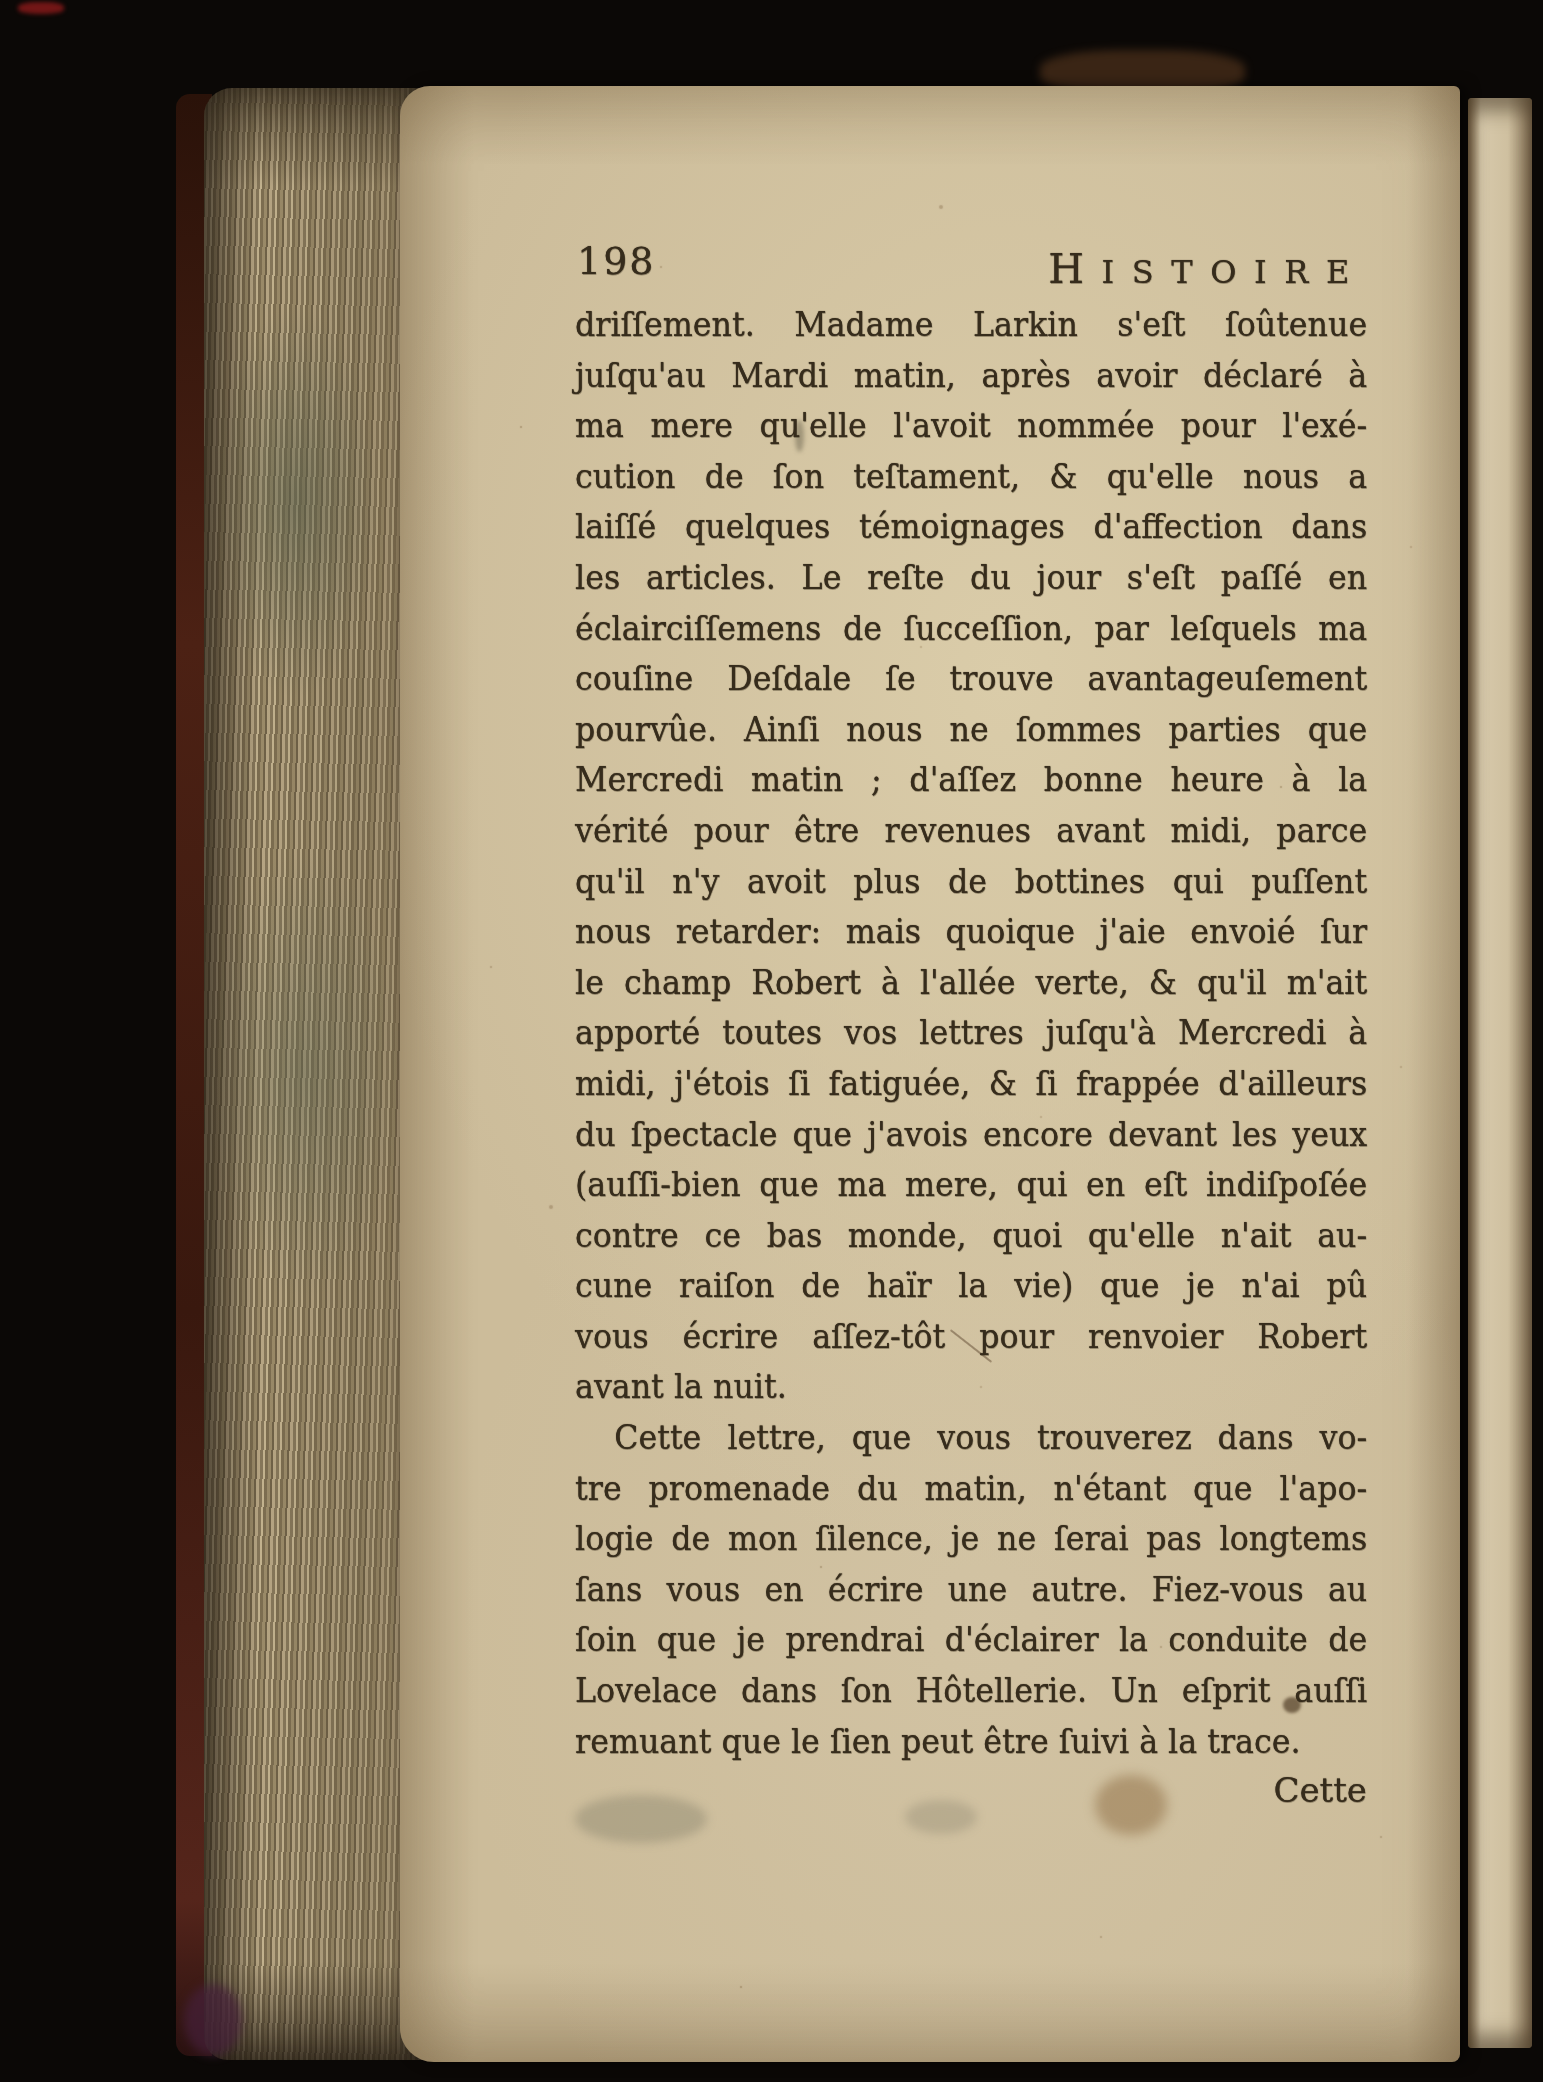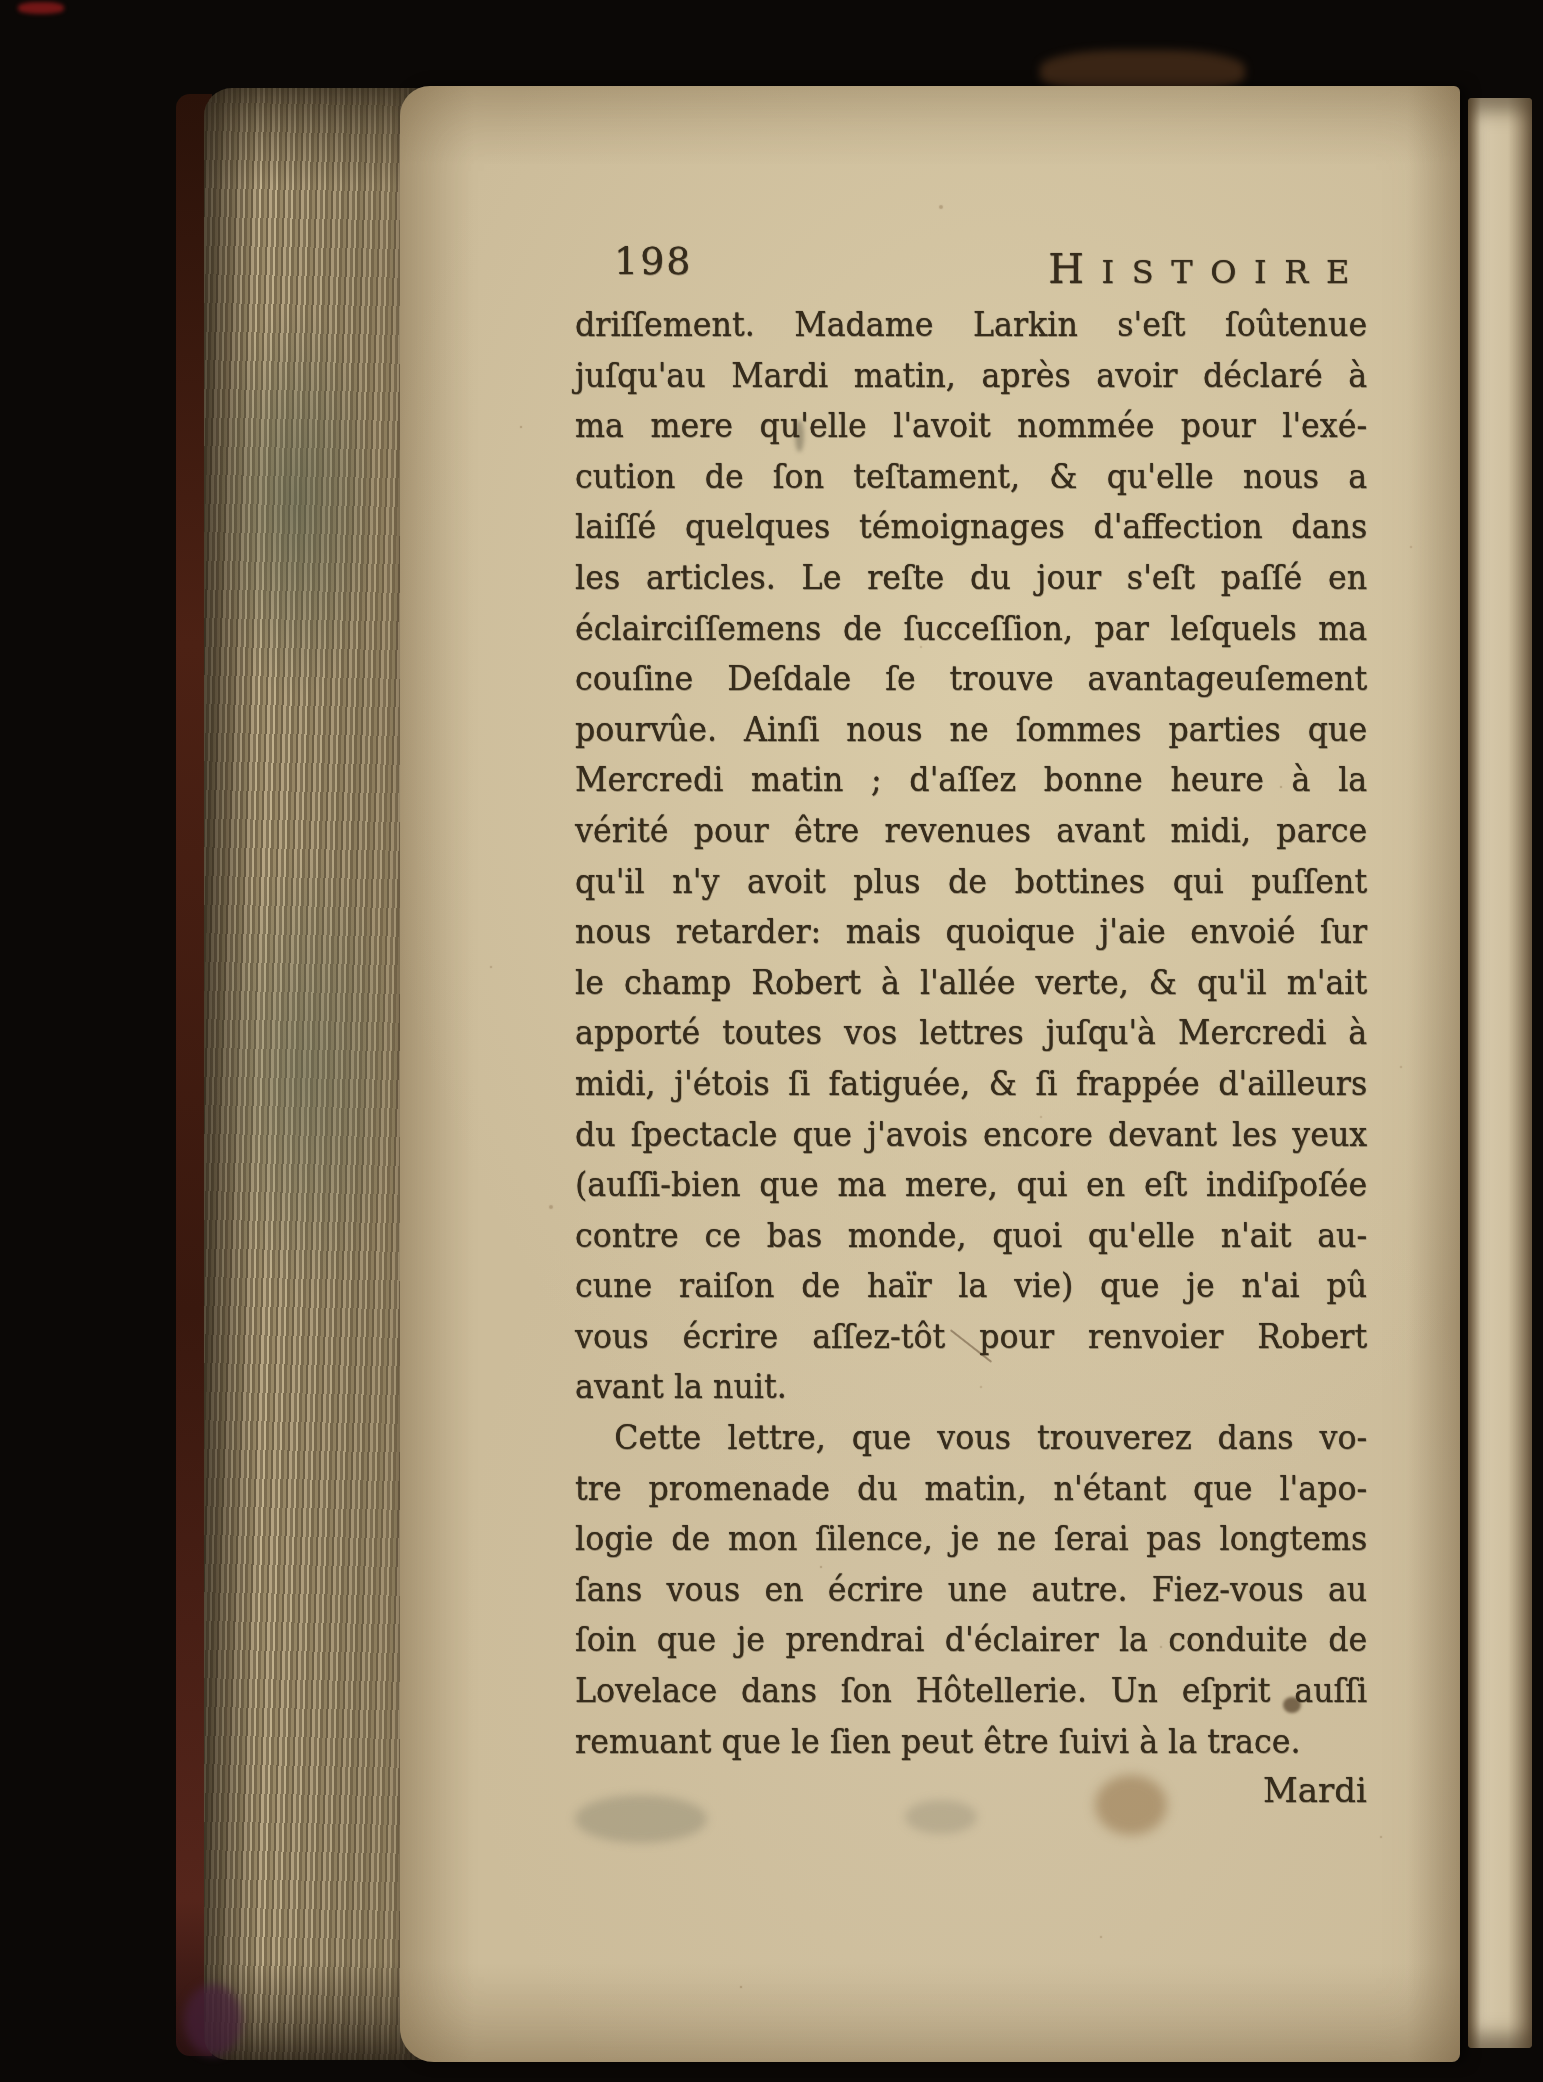--- a/index.html
+++ b/index.html
@@ -59,21 +59,21 @@
       950px 1400px 1px 0 rgba(110,80,45,.3),880px 700px 1px 0 rgba(110,80,45,.4),
       1000px 980px 1px 0 rgba(110,80,45,.3),200px 1650px 1px 1px rgba(110,80,45,.35),
       640px 1030px 1px 0 rgba(110,80,45,.3),760px 1560px 1px 0 rgba(110,80,45,.35),
       340px 1900px 1px 0 rgba(110,80,45,.4),520px 560px 1px 0 rgba(110,80,45,.3),
       90px 880px 1px 0 rgba(110,80,45,.35),1010px 460px 1px 0 rgba(110,80,45,.3),
       980px 1750px 1px 0 rgba(110,80,45,.35),580px 1300px 1px 0 rgba(110,80,45,.3);}
   
   .textblock{position:absolute;left:575px;top:237px;width:792px;height:1680px;color:var(--ink);
     text-shadow:0 0 1px rgba(45,35,20,.8),.5px .8px .6px rgba(45,35,20,.3);}
   .header-row{position:relative;height:60px;}
-  .pageno{position:absolute;left:2px;top:2px;font-size:38px;letter-spacing:2px;margin-left:37px;}
+  .pageno{position:absolute;left:2px;top:2px;font-size:38px;letter-spacing:2px;}
   .running-title{position:absolute;left:0;top:8px;width:100%;text-align:right;font-size:32px;
                  letter-spacing:.55em;}
   .running-title::first-letter{font-size:41px;}
   .body{position:absolute;left:0;top:62px;width:850px;transform:scaleX(.932);transform-origin:0 0;
         font-size:34px;line-height:50.6px;}
   .line{display:block;width:850px;text-align:justify;text-align-last:justify;white-space:normal;}
   .line.no-just{text-align:left;text-align-last:left;}
   .line.indent{text-indent:42px;}
   .catchword{position:absolute;top:1533px;right:0;font-size:34px;}
 </style>
@@ -128,15 +128,15 @@
         <div class="line">vous écrire aſſez-tôt pour renvoier Robert</div>
         <div class="line no-just">avant la nuit.</div>
         <div class="line indent">Cette lettre, que vous trouverez dans vo-</div>
         <div class="line">tre promenade du matin, n'étant que l'apo-</div>
         <div class="line">logie de mon ſilence, je ne ſerai pas longtems</div>
         <div class="line">ſans vous en écrire une autre.  Fiez-vous au</div>
         <div class="line">ſoin que je prendrai d'éclairer la conduite de</div>
         <div class="line">Lovelace dans ſon Hôtellerie.  Un eſprit auſſi</div>
         <div class="line no-just">remuant que le ſien peut être ſuivi à la trace.</div>
       </div>
-    <div class="catchword">Mardi</div>
+    <div class="catchword">Cette</div>
   </div>
 </div>
 
 </body></html>

